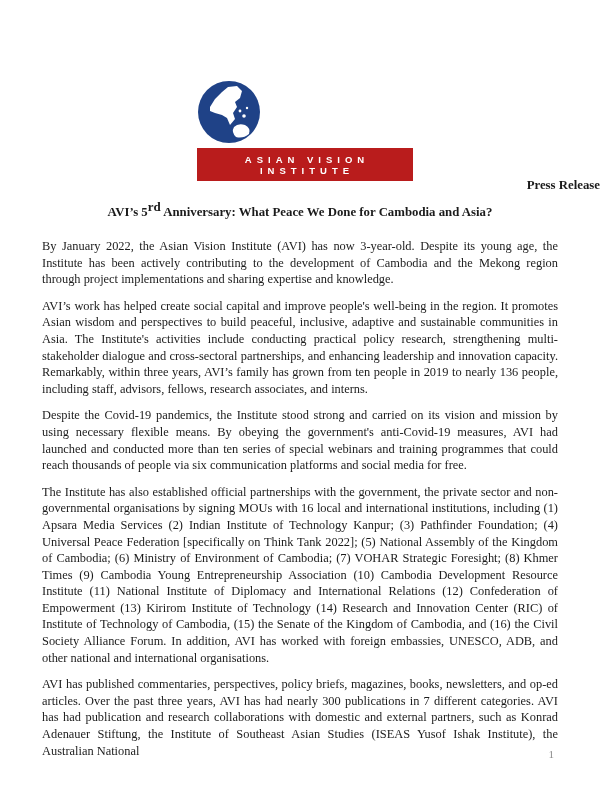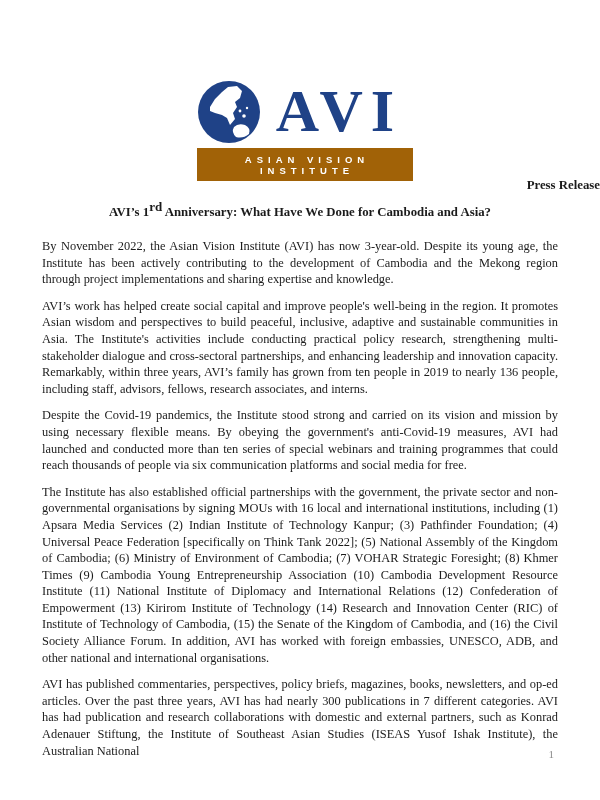--- a/index.html
+++ b/index.html
@@ -36,21 +36,21 @@
     font-family: "Liberation Serif", serif;
     font-size: 60px;
     font-weight: bold;
     line-height: 62px;
     letter-spacing: 8px;
     margin-left: 4px;
     white-space: nowrap;
   }
   .banner {
     margin-top: 4px;
-    background: #a16207;
+    background: #b91c1c;
     color: #ffffff;
     font-family: "Liberation Sans", sans-serif;
     font-size: 9.5px;
     font-weight: bold;
     letter-spacing: 5px;
     text-align: center;
     padding: 6px 0 5px 4px;
   }
 
   
@@ -109,32 +109,31 @@
 
       <path fill="#ffffff" d="M13,27 L18,19 L25,12 L31,7 L40,6 L45,11 L43,18 L38,22 L40,27
                                L36,33 L38,39 L33,45 L30,38 L25,35 L18,33 L13,31 Z"></path>
 
       <path fill="#ffffff" d="M37,47 Q41,43 48,45 Q54,48 52,54 Q46,59 39,57 Q34,52 37,47 Z"></path>
 
       <circle cx="47" cy="36" r="1.8" fill="#ffffff"></circle>
       <circle cx="43" cy="31" r="1.4" fill="#ffffff"></circle>
       <circle cx="50" cy="28" r="1.2" fill="#ffffff"></circle>
     </svg>
-    <div class="wordmark">AVI</div>
   </div>
   <div class="banner">ASIAN VISION INSTITUTE</div>
 </div>
 
 <div class="kicker">Press Release</div>
 
 <div class="doc-title">
-  <span>AVI’s 1</span><sup>rd</sup><span> Anniversary: What Have We Done for Cambodia and Asia?</span>
+  <span>AVI’s 5</span><sup>rd</sup><span> Anniversary: What Peace We Done for Cambodia and Asia?</span>
 </div>
 
 <div class="content">
-  <p>By November 2022, the Asian Vision Institute (AVI) has now 3-year-old. Despite its young age, the Institute has been actively contributing to the development of Cambodia and the Mekong region through project implementations and sharing expertise and knowledge.</p>
+  <p>By January 2022, the Asian Vision Institute (AVI) has now 3-year-old. Despite its young age, the Institute has been actively contributing to the development of Cambodia and the Mekong region through project implementations and sharing expertise and knowledge.</p>
   <p>AVI’s work has helped create social capital and improve people's well-being in the region. It promotes Asian wisdom and perspectives to build peaceful, inclusive, adaptive and sustainable communities in Asia. The Institute's activities include conducting practical policy research, strengthening multi-stakeholder dialogue and cross-sectoral partnerships, and enhancing leadership and innovation capacity. Remarkably, within three years, AVI’s family has grown from ten people in 2019 to nearly 136 people, including staff, advisors, fellows, research associates, and interns.</p>
   <p>Despite the Covid-19 pandemics, the Institute stood strong and carried on its vision and mission by using necessary flexible means. By obeying the government's anti-Covid-19 measures, AVI had launched and conducted more than ten series of special webinars and training programmes that could reach thousands of people via  six communication platforms and social media for free.</p>
   <p>The Institute has also established official partnerships with the government, the private sector and non-governmental organisations by signing MOUs with 16 local and international institutions, including (1) Apsara Media Services (2) Indian Institute of Technology Kanpur; (3) Pathfinder Foundation; (4) Universal Peace Federation [specifically on Think Tank 2022]; (5) National Assembly of the Kingdom of Cambodia; (6) Ministry of Environment of Cambodia; (7) VOHAR Strategic Foresight; (8) Khmer Times (9) Cambodia Young Entrepreneurship Association (10) Cambodia Development Resource Institute (11) National Institute of Diplomacy and International Relations (12) Confederation of Empowerment (13) Kirirom Institute of Technology (14) Research and Innovation Center (RIC) of Institute of Technology of Cambodia, (15) the Senate of the Kingdom of Cambodia, and (16) the Civil Society Alliance Forum. In addition, AVI has worked with foreign embassies, UNESCO, ADB, and other national and international organisations.</p>
   <p>AVI has published commentaries, perspectives, policy briefs, magazines, books, newsletters, and op-ed articles. Over the past three years, AVI has had nearly 300 publications in 7 different categories. AVI has had publication and research collaborations with domestic and external partners, such as Konrad Adenauer Stiftung, the Institute of Southeast Asian Studies (ISEAS Yusof Ishak Institute), the Australian National</p>
 </div>
 
 <div class="page-number">1</div>
 
 </body></html>

